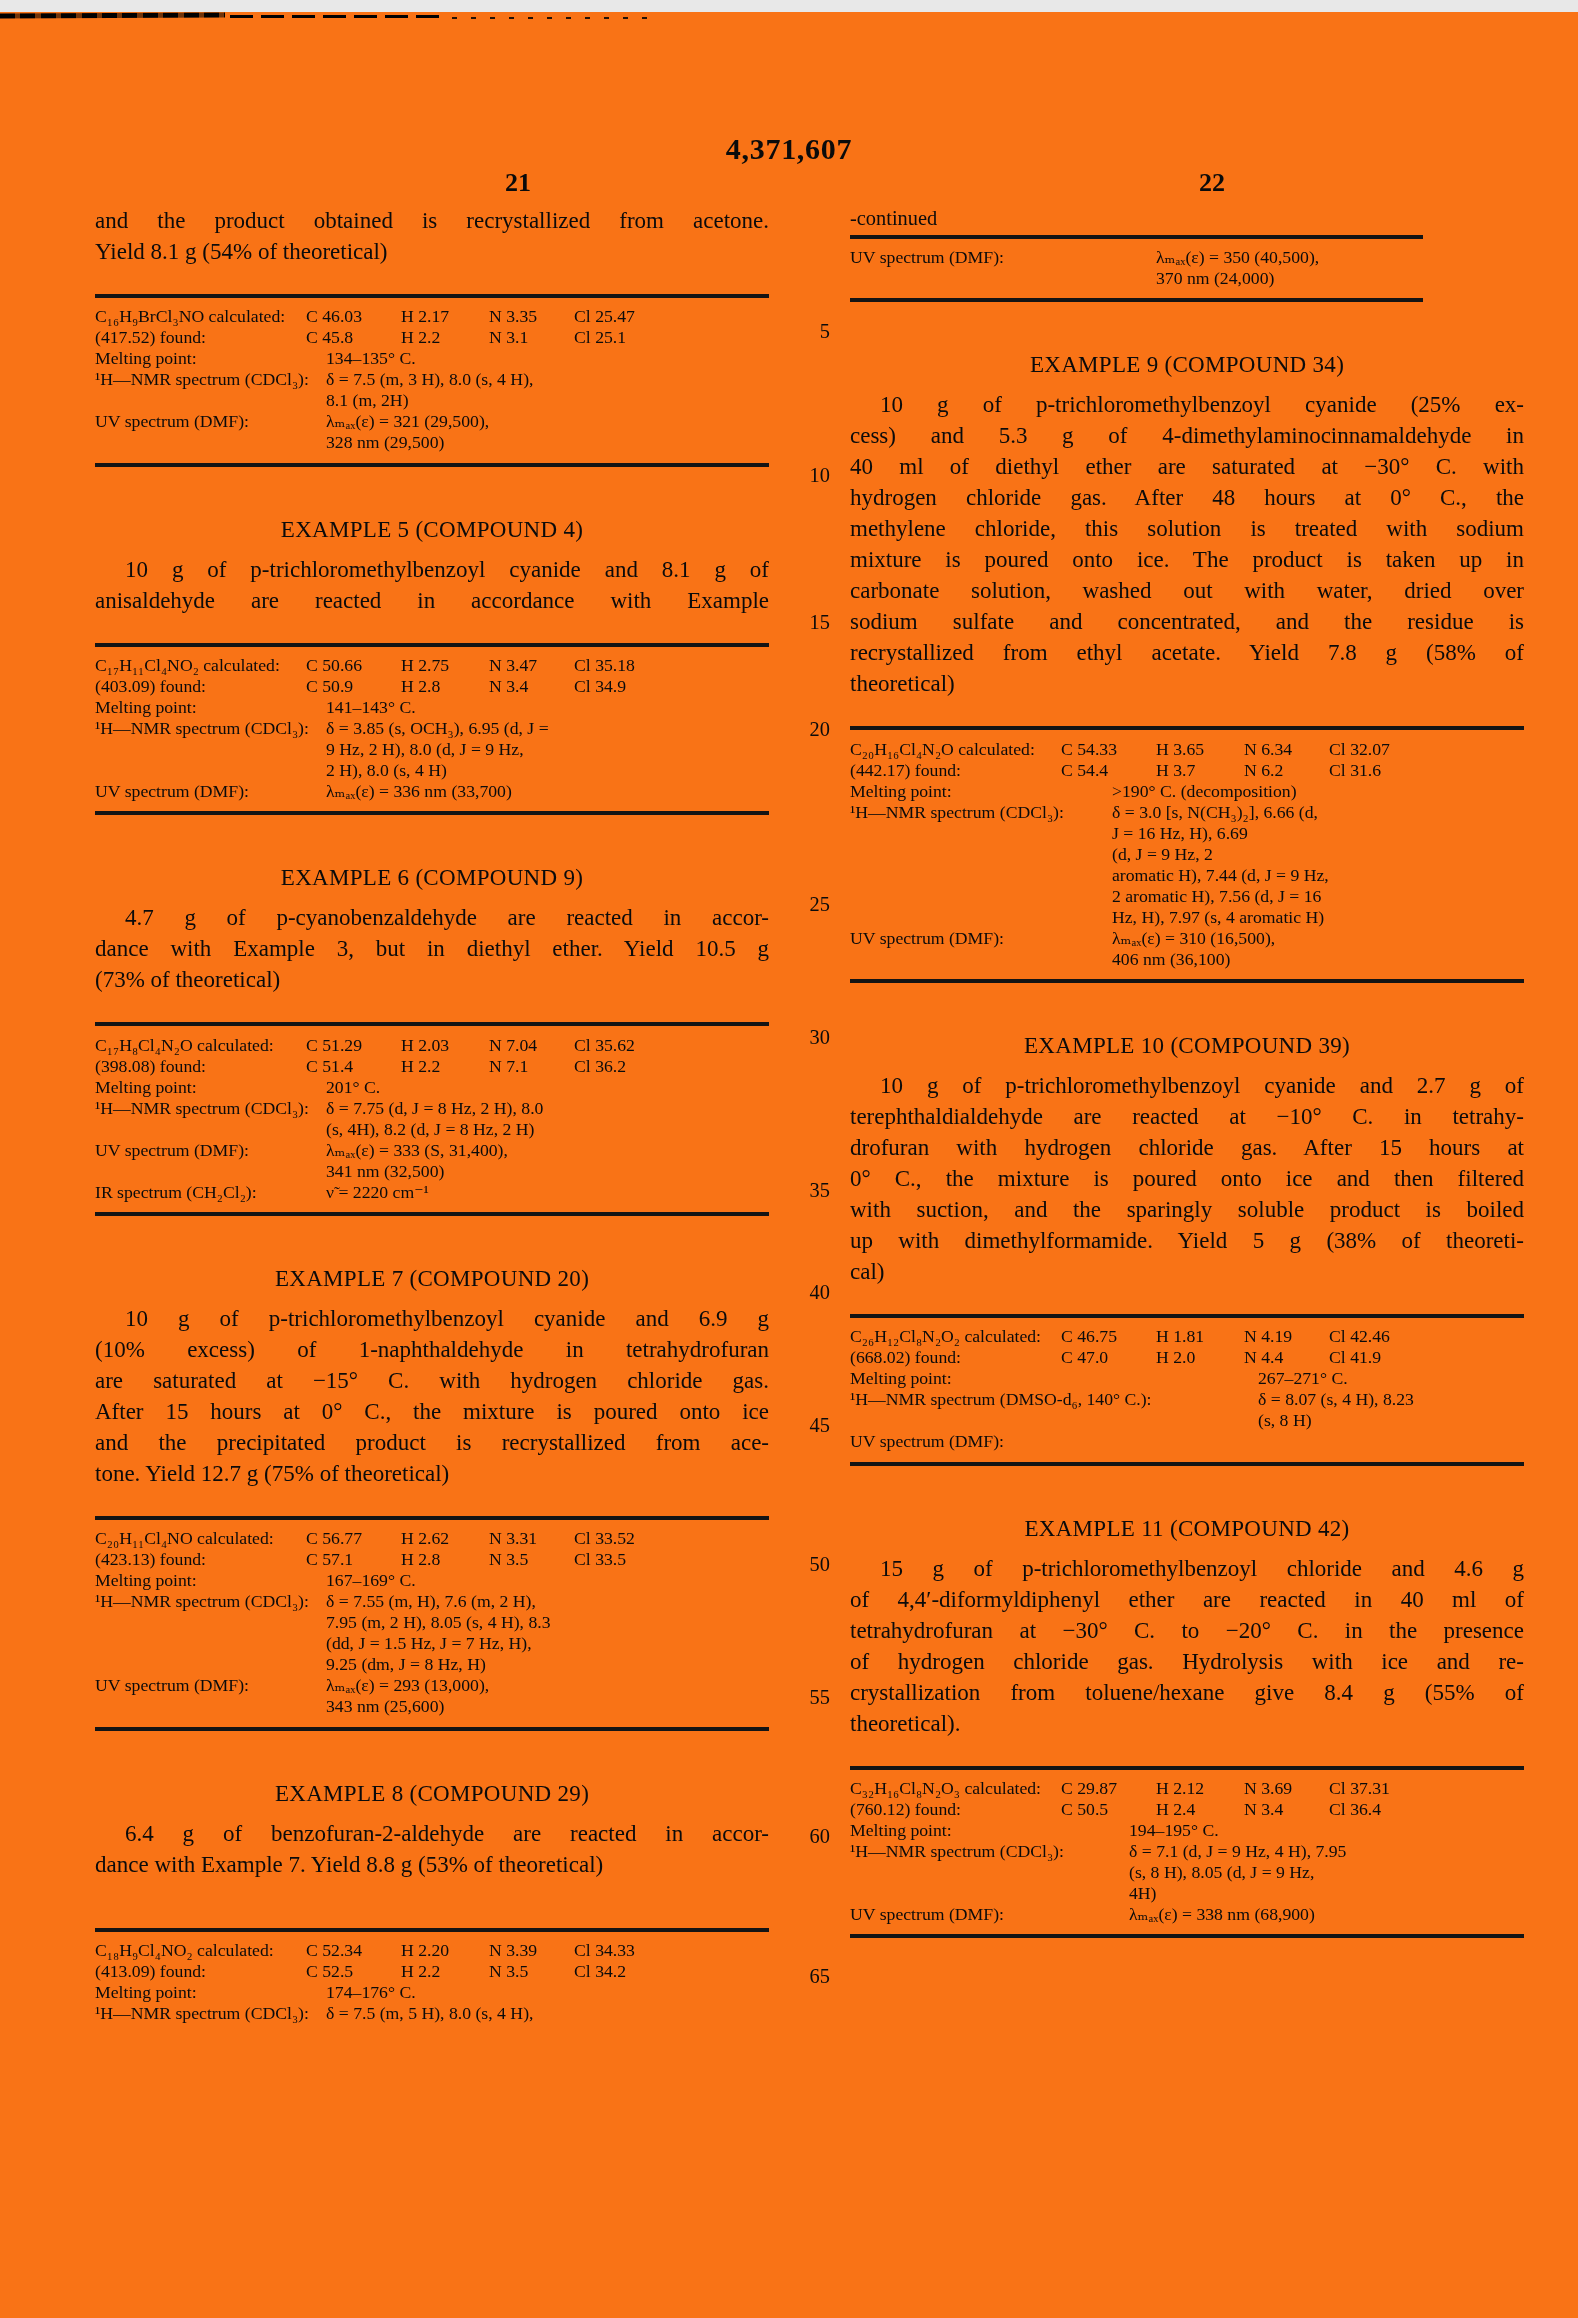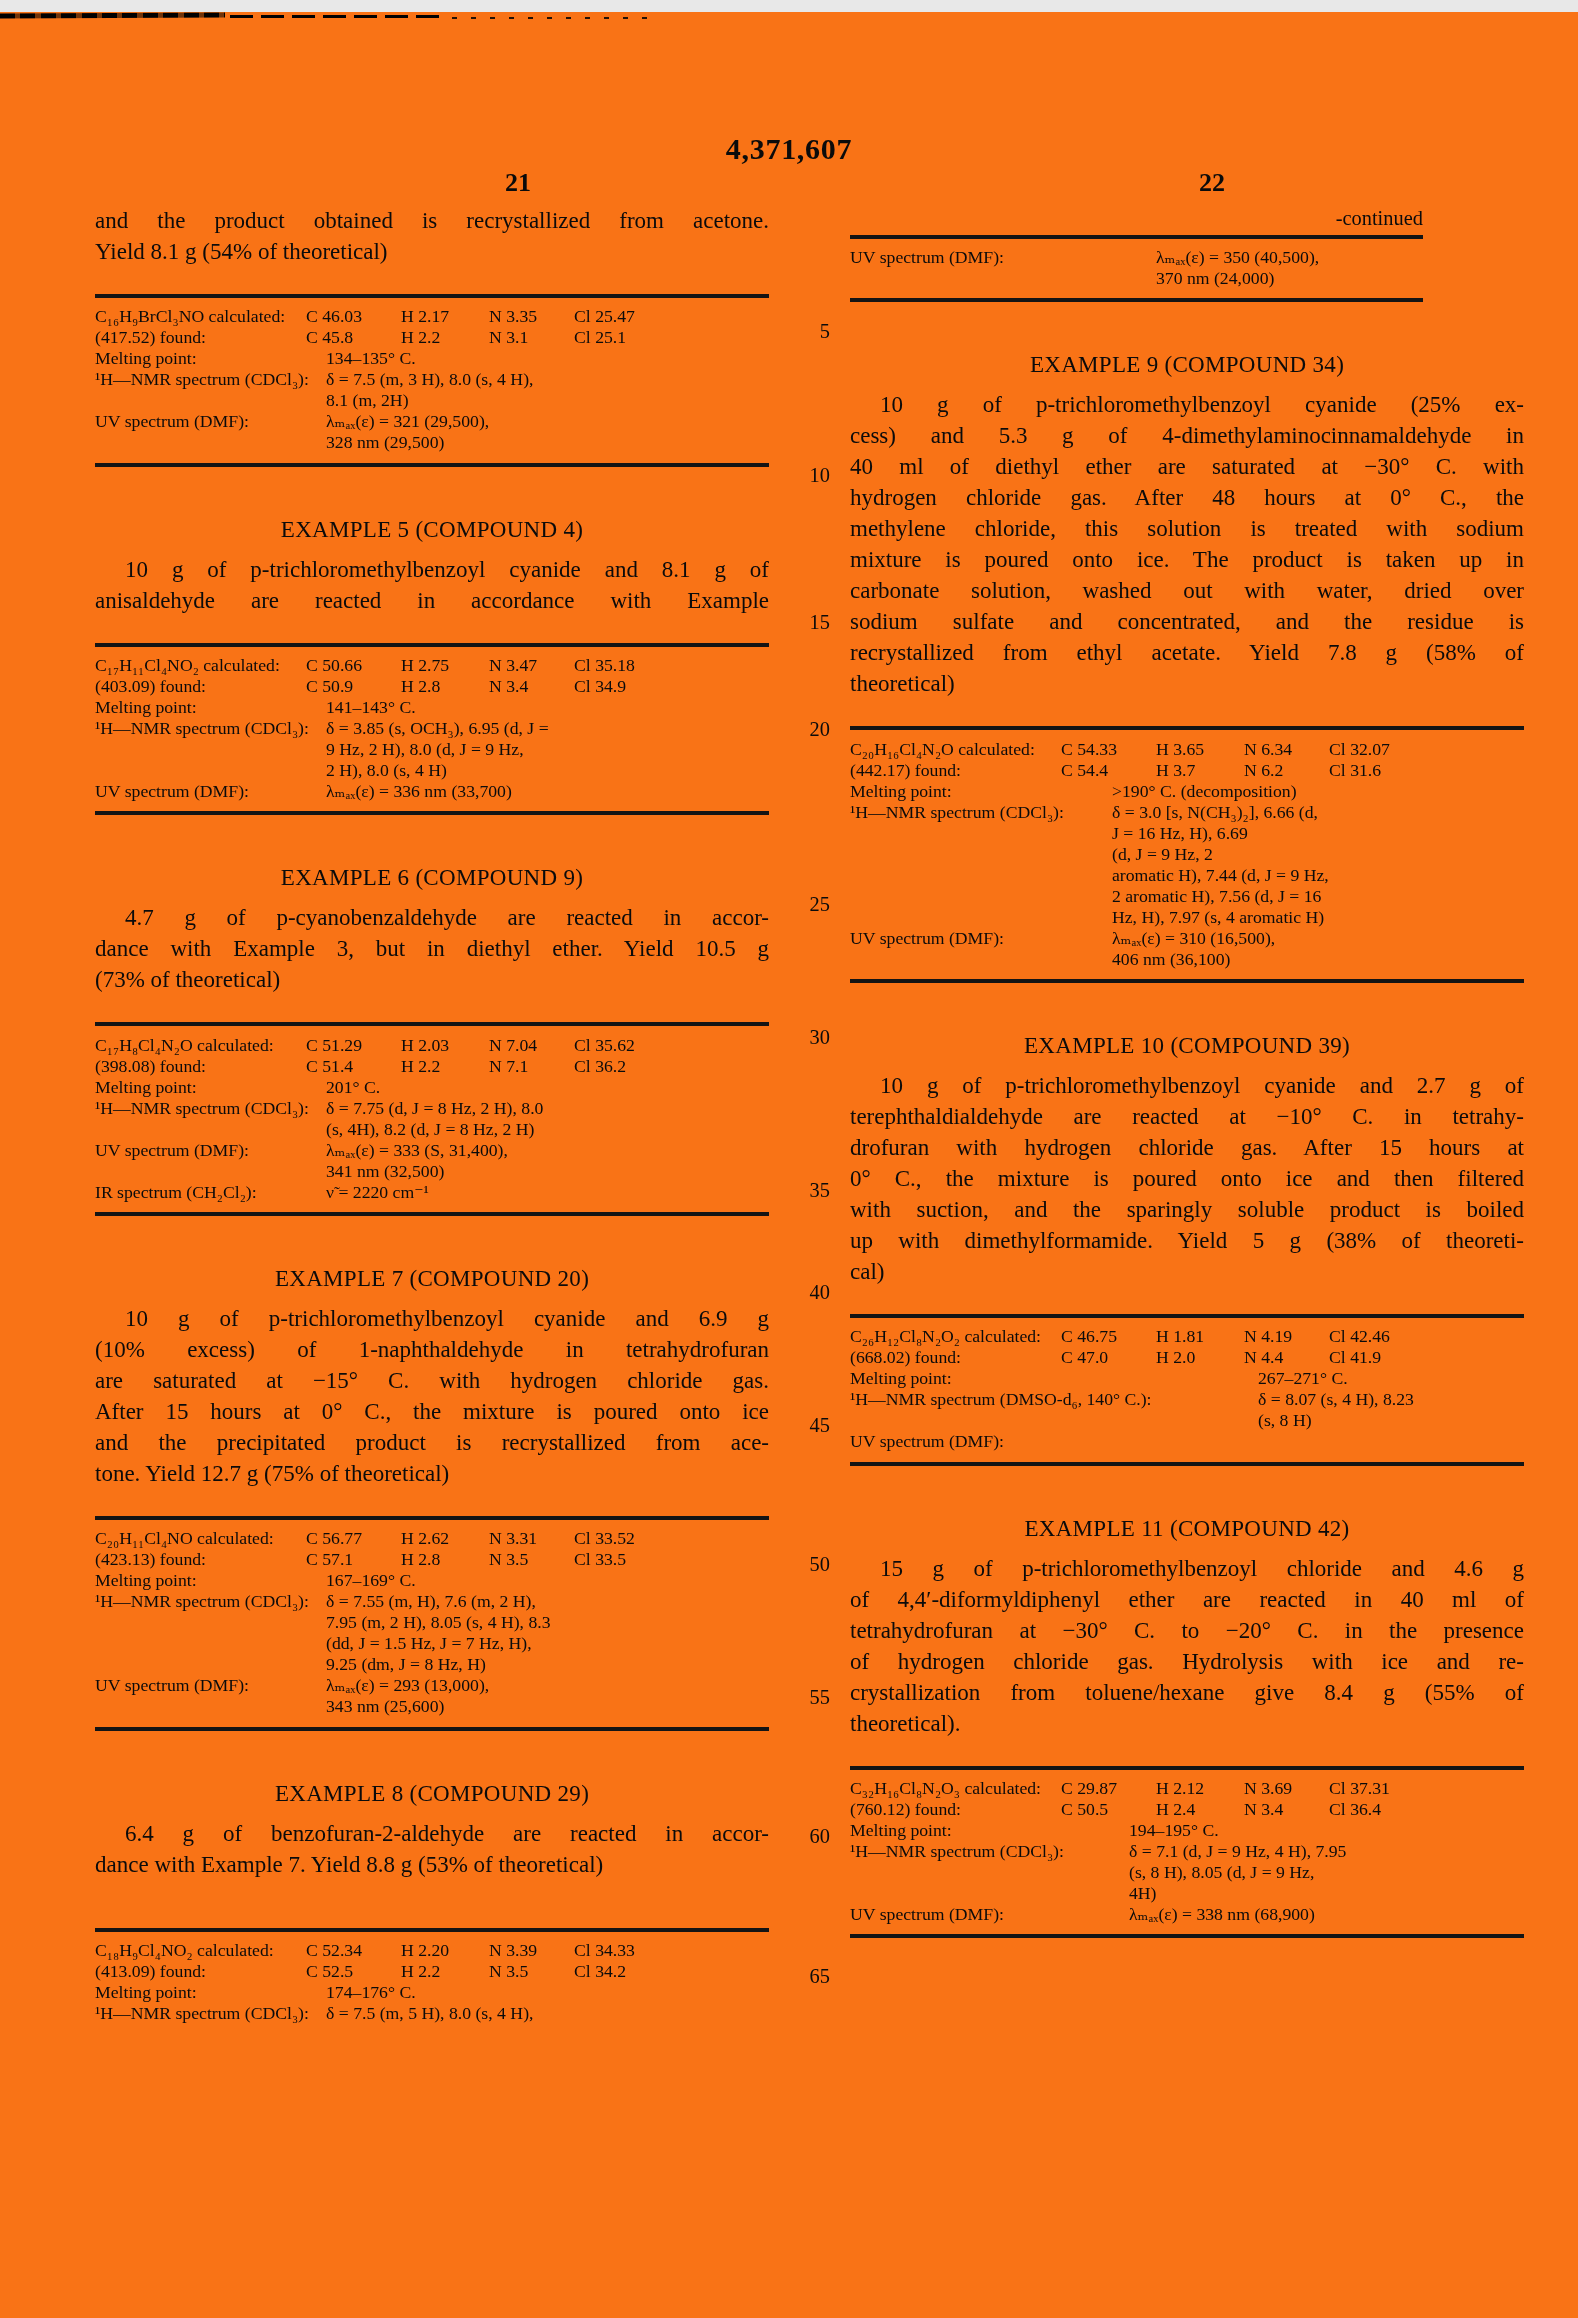--- a/index.html
+++ b/index.html
@@ -28,21 +28,21 @@
   #colL { left:95px;  width:674px; }
   #colR { left:850px; width:674px; }
 
   .pline { font-size:23px; line-height:31px; text-align:justify; text-align-last:justify; }
   .pline.last { text-align:left; text-align-last:auto; }
   .pline.find { text-indent:30px; }
 
   .ex-heading { text-align:center; font-size:23px; line-height:27px;
     margin:49px 0 11px 0; white-space:nowrap; letter-spacing:0.3px; }
 
-  .continued { text-align:right; font-size:20.4px; line-height:27px; width:85%; }
+  .continued { text-align:left; font-size:20.4px; line-height:27px; width:85%; }
 
   .dtable { border-top:4.8px solid #141414; border-bottom:4.8px solid #141414;
     padding:8.2px 0 9.5px 0; margin-top:27px; }
   .dtable.open { border-bottom:none; padding-bottom:0; }
   .dtable { --voff:231px; }
   .dtable[data-tid="rt0"] { --voff:306px; width:85%; margin-top:2.7px; }
   .dtable[data-tid="rt6"] { --voff:262px; }
   .dtable[data-tid="rt7"] { --voff:408px; }
   .dtable[data-tid="rt8"] { --voff:279px; }
   .dtable[data-tid="lt5"] { margin-top:48px; }

